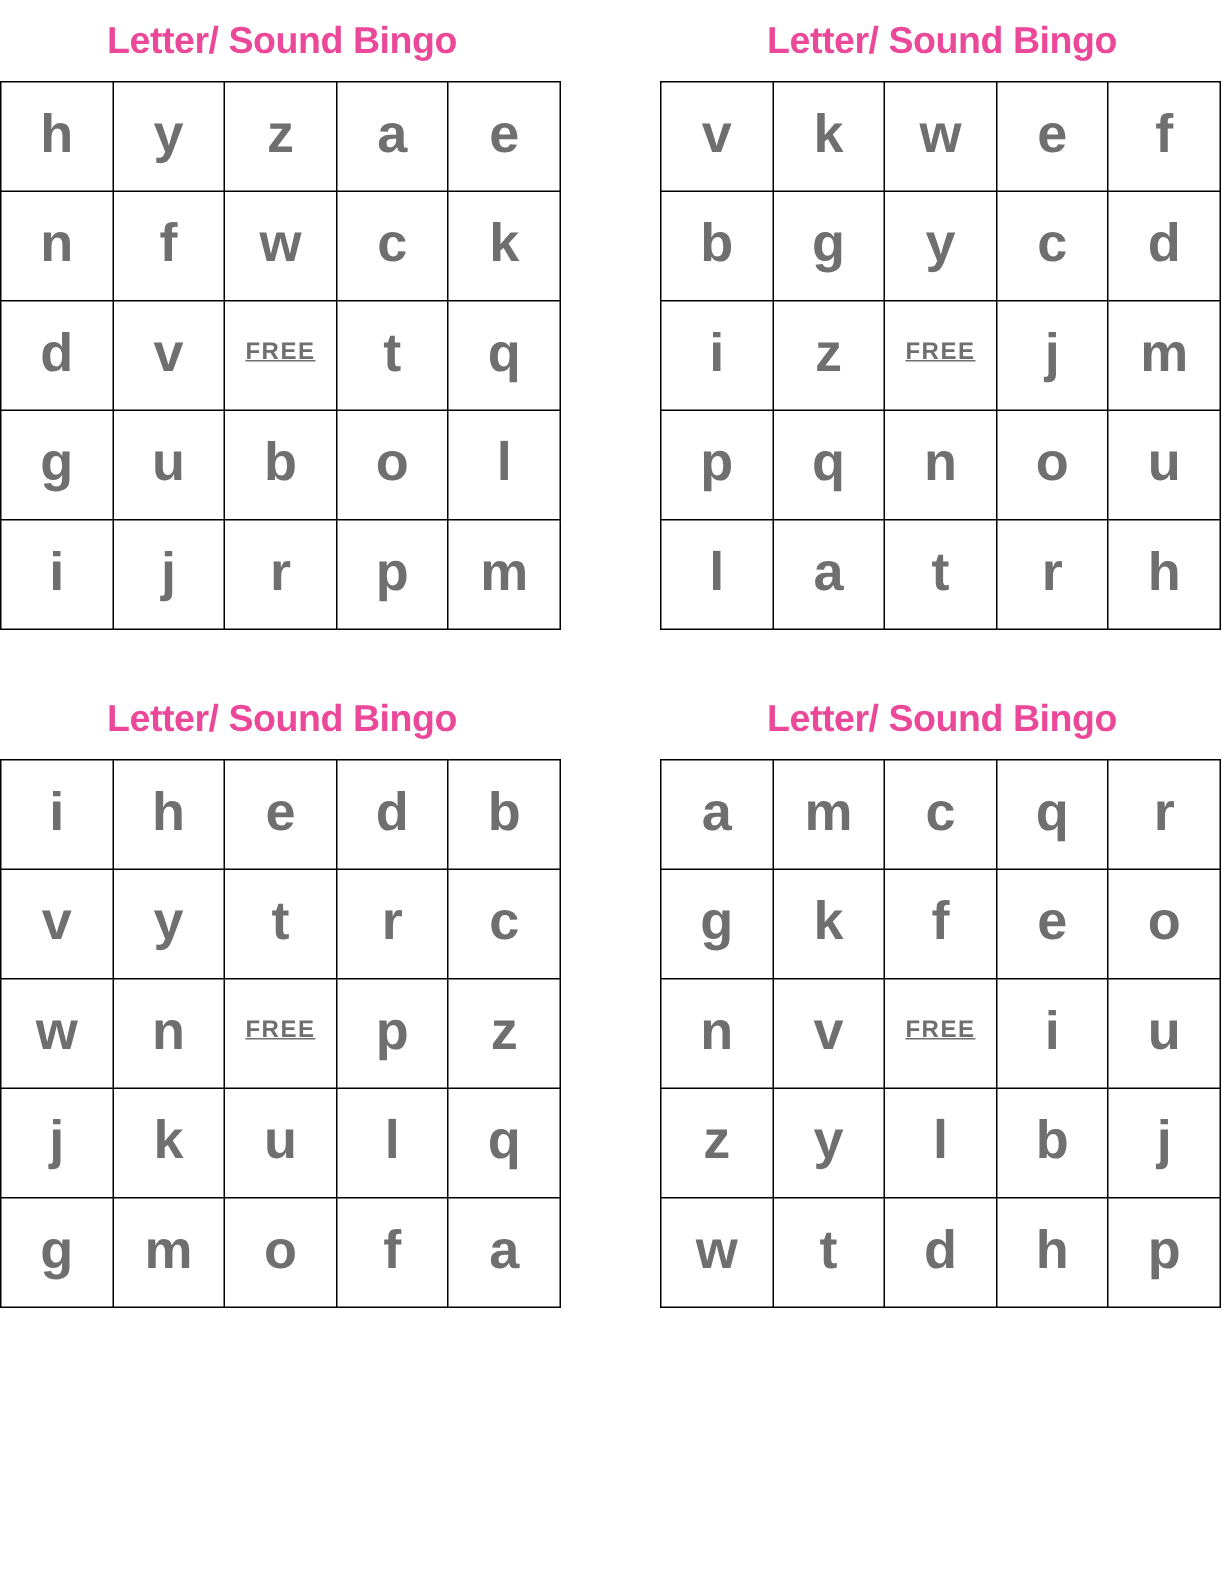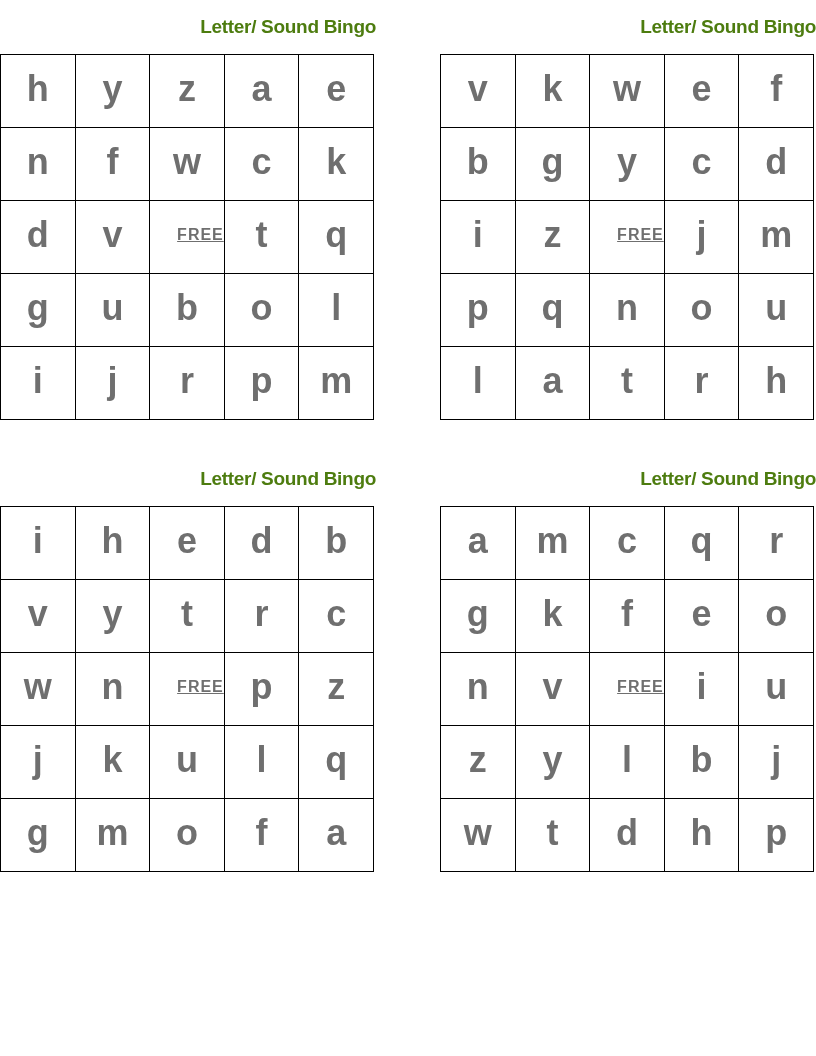--- a/index.html
+++ b/index.html
@@ -18,26 +18,26 @@
     position: absolute;
     width: 376px;
   }
   #card0 { left: 0px;   top: 14px; }
   #card1 { left: 440px; top: 14px; }
   #card2 { left: 0px;   top: 466px; }
   #card3 { left: 440px; top: 466px; }
 
   .card-title {
     margin: 0 0 14px 0;
-    font-size: 19px;
+    font-size: 25px;
     line-height: 26px;
     font-weight: bold;
     letter-spacing: -0.3px;
-    text-align: right;
-    color: #4d7c0f;
+    text-align: center;
+    color: #ec4899;
   }
   table.grid {
     border-collapse: collapse;
     table-layout: fixed;
     width: 374px;
   }
   td.cell {
     border: 1.5px solid #000000;
     width: 20%;
     height: 68px;
@@ -45,21 +45,20 @@
     text-align: center;
     vertical-align: middle;
     font-size: 36px;
     font-weight: bold;
     color: #6f6f6f;
   }
   td.cell.free {
     font-size: 16px;
     letter-spacing: 1px;
     text-decoration: underline;
-    text-align: right;
   }
 </style>
 </head>
 <body>
 
 <section class="card" id="card0">
   <h1 class="card-title">Letter/ Sound Bingo</h1>
   <table class="grid">
     <tbody>
         <tr>

